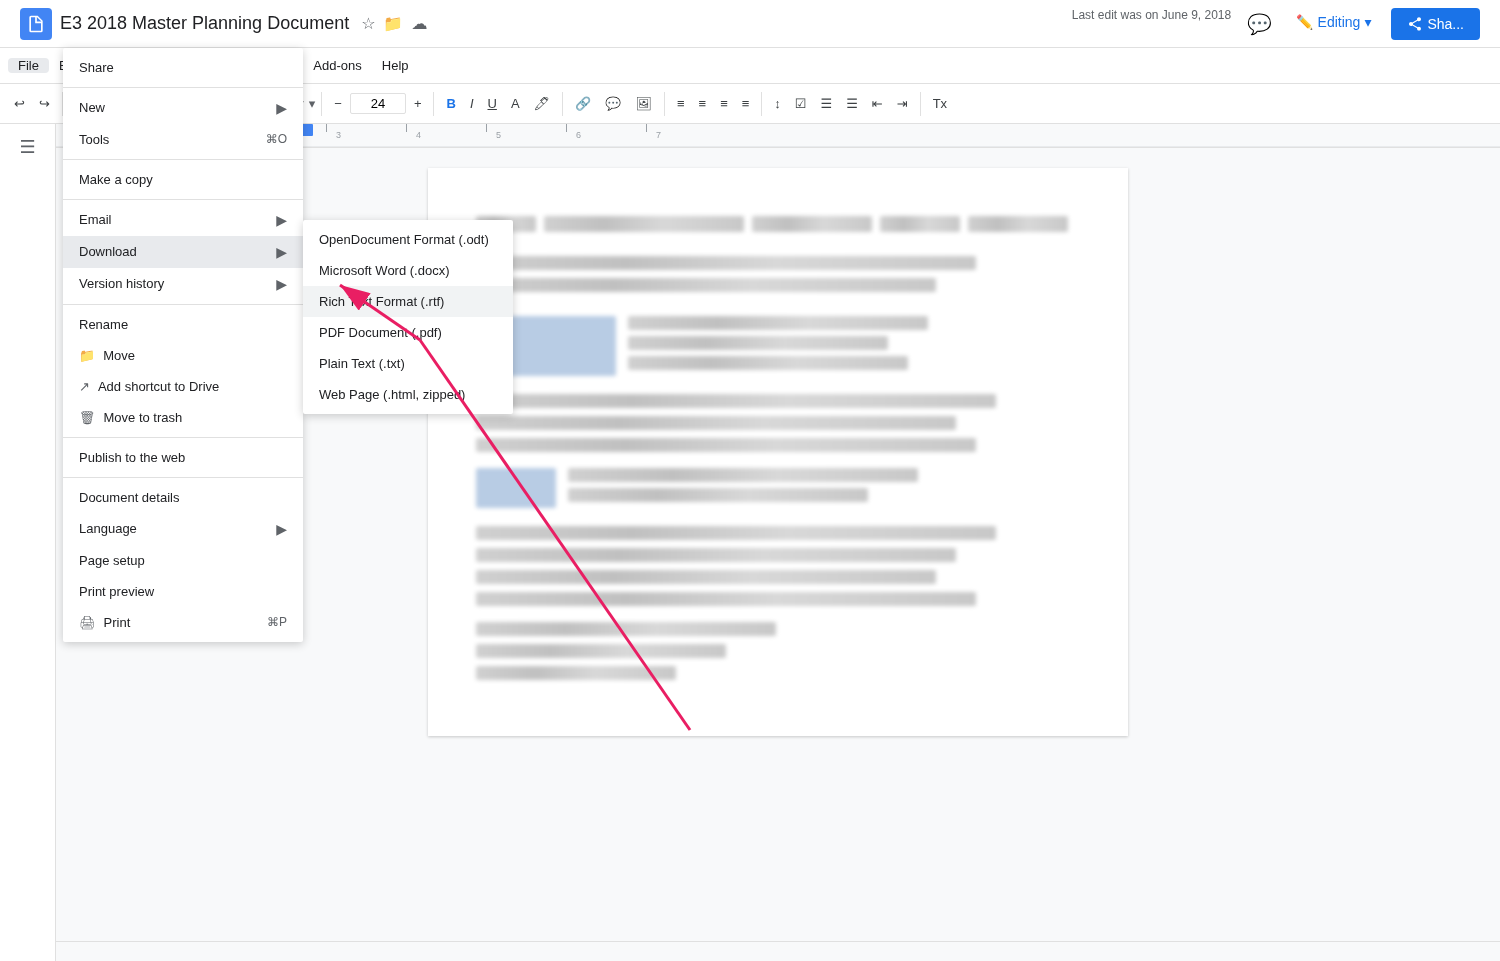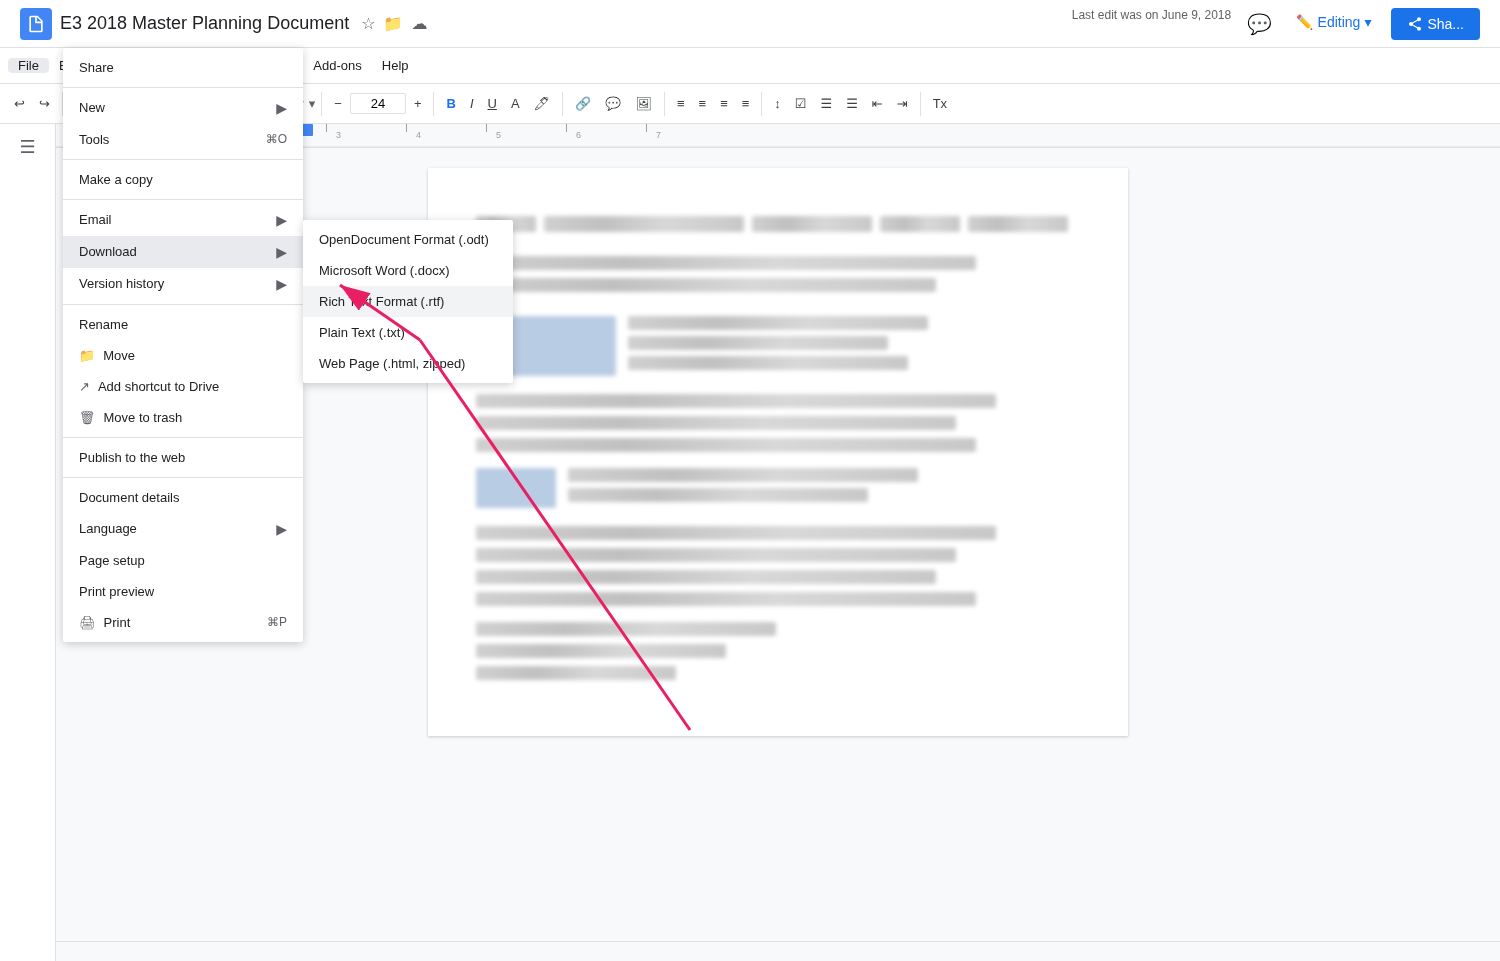--- a/index.html
+++ b/index.html
@@ -495,20 +495,23 @@
   <div class="download-submenu-item">
     <span>OpenDocument Format (.odt)</span>
   </div>
   <div class="download-submenu-item">
     <span>Microsoft Word (.docx)</span>
   </div>
   <div class="download-submenu-item highlighted">
     <span>Rich Text Format (.rtf)</span>
   </div>
   <div class="download-submenu-item">
+    <span>PDF Document (.pdf)</span>
+  </div>
+  <div class="download-submenu-item">
     <span>Plain Text (.txt)</span>
   </div>
   <div class="download-submenu-item">
     <span>Web Page (.html, zipped)</span>
   </div>
 </div>
 
 <svg class="arrow-annotation" xmlns="http://www.w3.org/2000/svg">
   <defs>
     <marker id="arrowhead" markerWidth="10" markerHeight="7" refX="10" refY="3.5" orient="auto">

